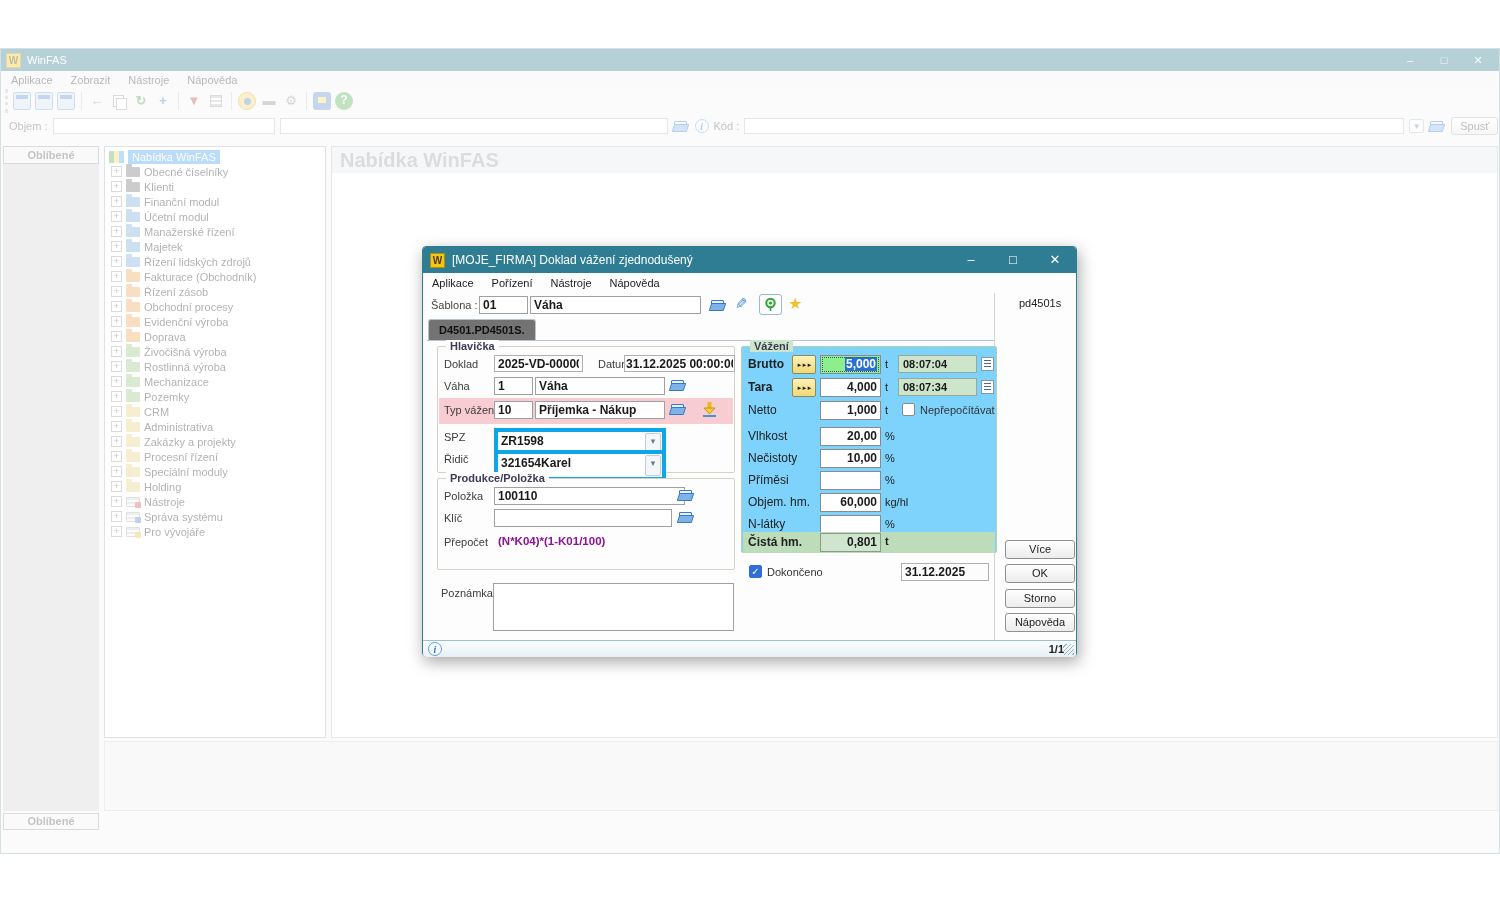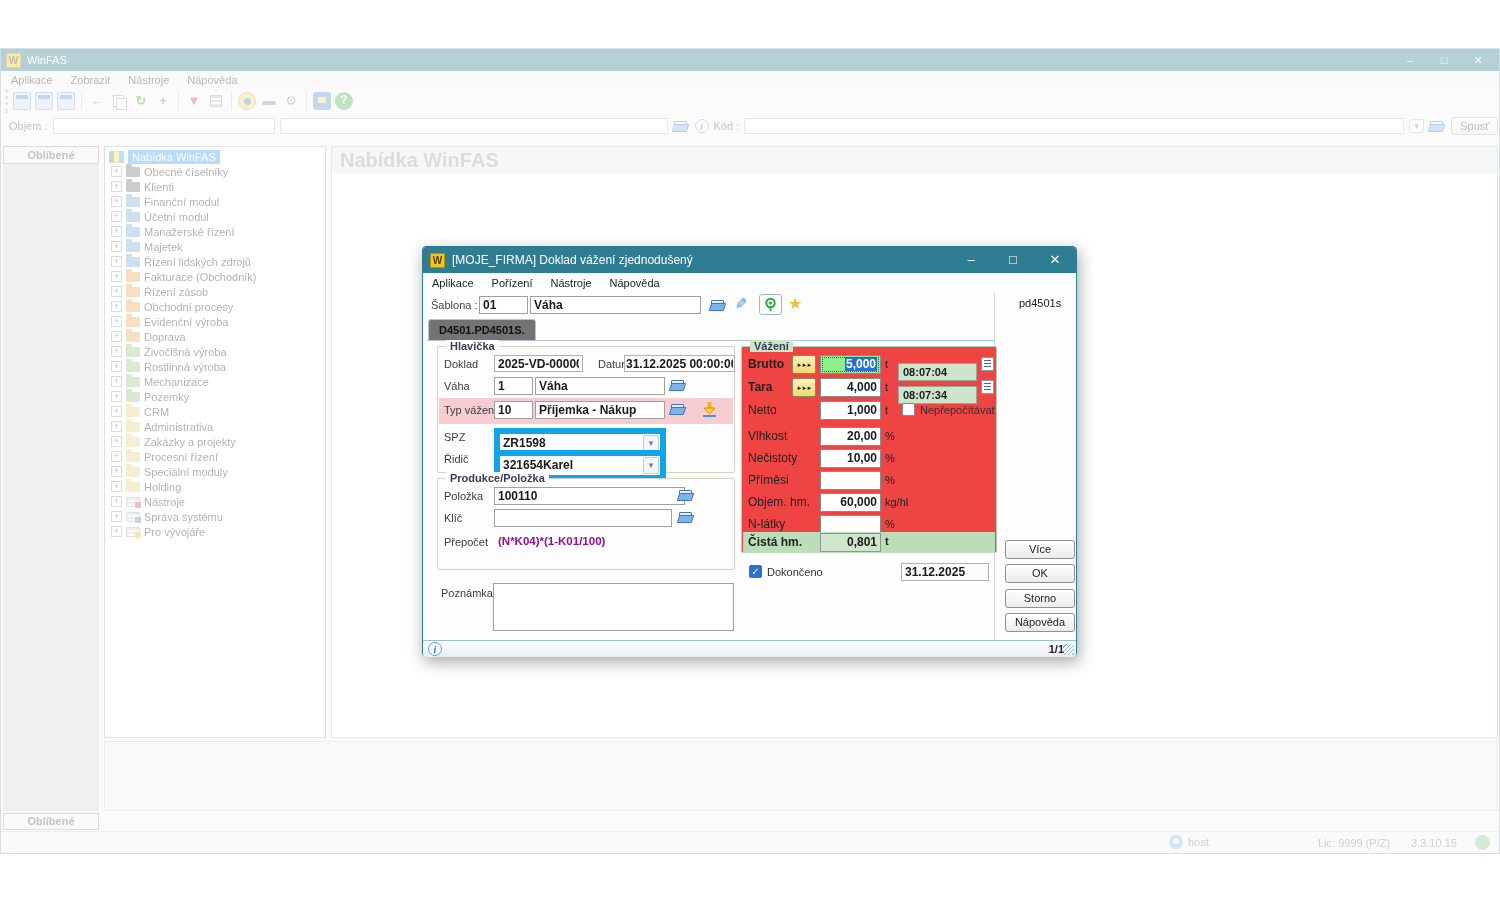--- a/index.html
+++ b/index.html
@@ -100,38 +100,38 @@
   .dlg-tab { position:absolute; left:5px; top:72px; height:21px; padding:0 10px; border:1px solid #b8c4cc; border-bottom:none; border-radius:3px 3px 0 0; background:#737373; font-size:11px; font-weight:bold; color:#111; line-height:20px; }
   .tab-line { position:absolute; left:4px; top:93px; width:567px; border-top:1px solid #b8c4cc; }
   .vsep { position:absolute; left:571px; top:46px; height:347px; border-left:1px solid #cfd6da; }
 
   .groupbox { position:absolute; border:1px solid #d5d3c8; border-radius:2px; background:#fdfdfd; }
   .legend { position:absolute; top:-7px; left:8px; background:#fdfdfd; padding:0 4px; font-size:11px; font-weight:bold; color:#3b3b57; }
   .gb-hlavicka { left:14px; top:99px; width:298px; height:127px; }
   .gb-produkce { left:14px; top:231px; width:298px; height:92px; }
   .flabel { position:absolute; font-size:11px; color:#3c3c3c; }
   .pink-band { position:absolute; left:1px; right:1px; top:51px; height:26px; background:#f8cdd2; }
-  .combo { position:absolute; height:31px; border:6px solid #0ea5e9; background:#fff; }
+  .combo { position:absolute; height:31px; border:4px solid #0ea5e9; background:#fff; }
   .combo span.val { position:absolute; left:3px; top:2px; font-size:12px; font-weight:bold; color:#1a1a1a; }
   .combo .arr { position:absolute; right:1px; top:1px; bottom:1px; width:16px; background:#f3f7fb; border:1px solid #c3cdd6; border-radius:2px; color:#6b7d8c; font-size:9px; text-align:center; line-height:15px; }
   .formula { position:absolute; font-size:11.5px; font-weight:bold; color:#8c1198; }
   .poznamka-label { position:absolute; left:18px; top:340px; font-size:11px; color:#3c3c3c; }
   .poznamka { position:absolute; left:70px; top:336px; width:241px; height:48px; border:1px solid #a0a0a0; background:#fff; resize:none; font-family:inherit; font-size:12px; }
 
-  .vazeni { position:absolute; left:318px; top:99px; width:256px; height:207px; background:#ef4444; border:1px solid #b5cfb2; border-radius:2px; }
+  .vazeni { position:absolute; left:318px; top:99px; width:256px; height:207px; background:#7dd3fc; border:1px solid #b5cfb2; border-radius:2px; }
   .vazeni .legend { background:#cde6cb; }
   .vz-label { position:absolute; left:6px; font-size:12px; color:#222; }
   .vz-label.b { font-weight:bold; }
   .fwd-btn { position:absolute; left:50px; width:24px; height:19px; border:1px solid #8a8a5a; border-radius:2px; background:linear-gradient(#fdf3b9,#f0d873); color:#222; font-size:6px; letter-spacing:-1px; text-align:center; line-height:18px; }
   .vz-field { position:absolute; left:78px; width:61px; height:19px; border:1px solid #8a8a8a; background:#fff; font-size:12px; font-weight:bold; color:#1a1a1a; text-align:right; padding:1px 3px 0 0; }
   .vz-field.green { background:#8cee8c; }
   .vz-field .dotted { position:absolute; inset:1px; border:1px dotted #44566b; pointer-events:none; }
   .sel { background:#2a6fd8; color:#fff; padding:0 1px; }
   .vz-unit { position:absolute; left:143px; font-size:11px; color:#222; }
-  .vz-time { position:absolute; left:156px; width:79px; height:18px; border:1px solid #9aa89a; background:#cde6cb; font-size:11px; font-weight:bold; color:#1a1a1a; padding:2px 0 0 4px;margin-top:8px; }
+  .vz-time { position:absolute; left:156px; width:79px; height:18px; border:1px solid #9aa89a; background:#cde6cb; font-size:11px; font-weight:bold; color:#1a1a1a; padding:2px 0 0 4px; }
   .report-ic { position:absolute; left:239px; width:13px; height:14px; background:#fff; border:1px solid #8899aa; }
   .report-ic::after { content:""; position:absolute; left:2px; top:2px; right:2px; bottom:2px; background:repeating-linear-gradient(#4d6b8c 0 1px,transparent 1px 3px); }
   .checkbox { position:absolute; width:13px; height:13px; border:1px solid #8a8a8a; background:#fff; border-radius:2px; }
   .checkbox.checked { background:#2f6fd6; border-color:#2f6fd6; color:#fff; font-size:10px; text-align:center; line-height:12px; }
   .cb-label { position:absolute; font-size:11px; color:#333; }
   .cista-band { position:absolute; left:1px; right:1px; top:185px; height:21px; background:#bcdcba; }
   .cista-field { background:#cfe5cd; border:1px solid #8a9a8a; }
   .dok-row-date { position:absolute; left:478px; top:316px; width:88px; height:18px; }
   .side-btn { position:absolute; left:582px; width:70px; height:19px; border:1px solid #8f8f8f; border-radius:3px; background:linear-gradient(#fefefe,#ececec); font-size:11px; color:#222; text-align:center; line-height:17px; }
   .dlg-statusbar { position:absolute; left:0; top:393px; width:100%; height:17px; border-top:1px solid #9cc0d4; background:linear-gradient(#fafdff,#e8f0f6); border-radius:0 0 3px 3px; }
@@ -339,29 +339,20 @@
 
     <div class="content-panel">
       <div class="content-header">
         <span class="content-title">Nabídka WinFAS</span>
       </div>
     </div>
 
     <div class="bottom-panel"></div>
     <div class="tab-oblibene">Oblíbené</div>
 
-    <div class="mw-statusbar">
-      <span class="sb-user">
-        <span class="user-circ"></span>
-        <span>host</span>
-      </span>
-      <span class="sb-lic">Lic: 9999  (P/Z)</span>
-      <span class="sb-ver">3.3.10.15</span>
-      <span class="sb-dot"></span>
-    </div>
   </div>
 
   <div class="dialog">
     <div class="dlg-titlebar">
       <span class="w-logo">W</span>
       <span class="dlg-title">[MOJE_FIRMA] Doklad vážení zjednodušený</span>
       <span class="dlg-chrome">
         <span>–</span>
         <span>□</span>
         <span>✕</span>

